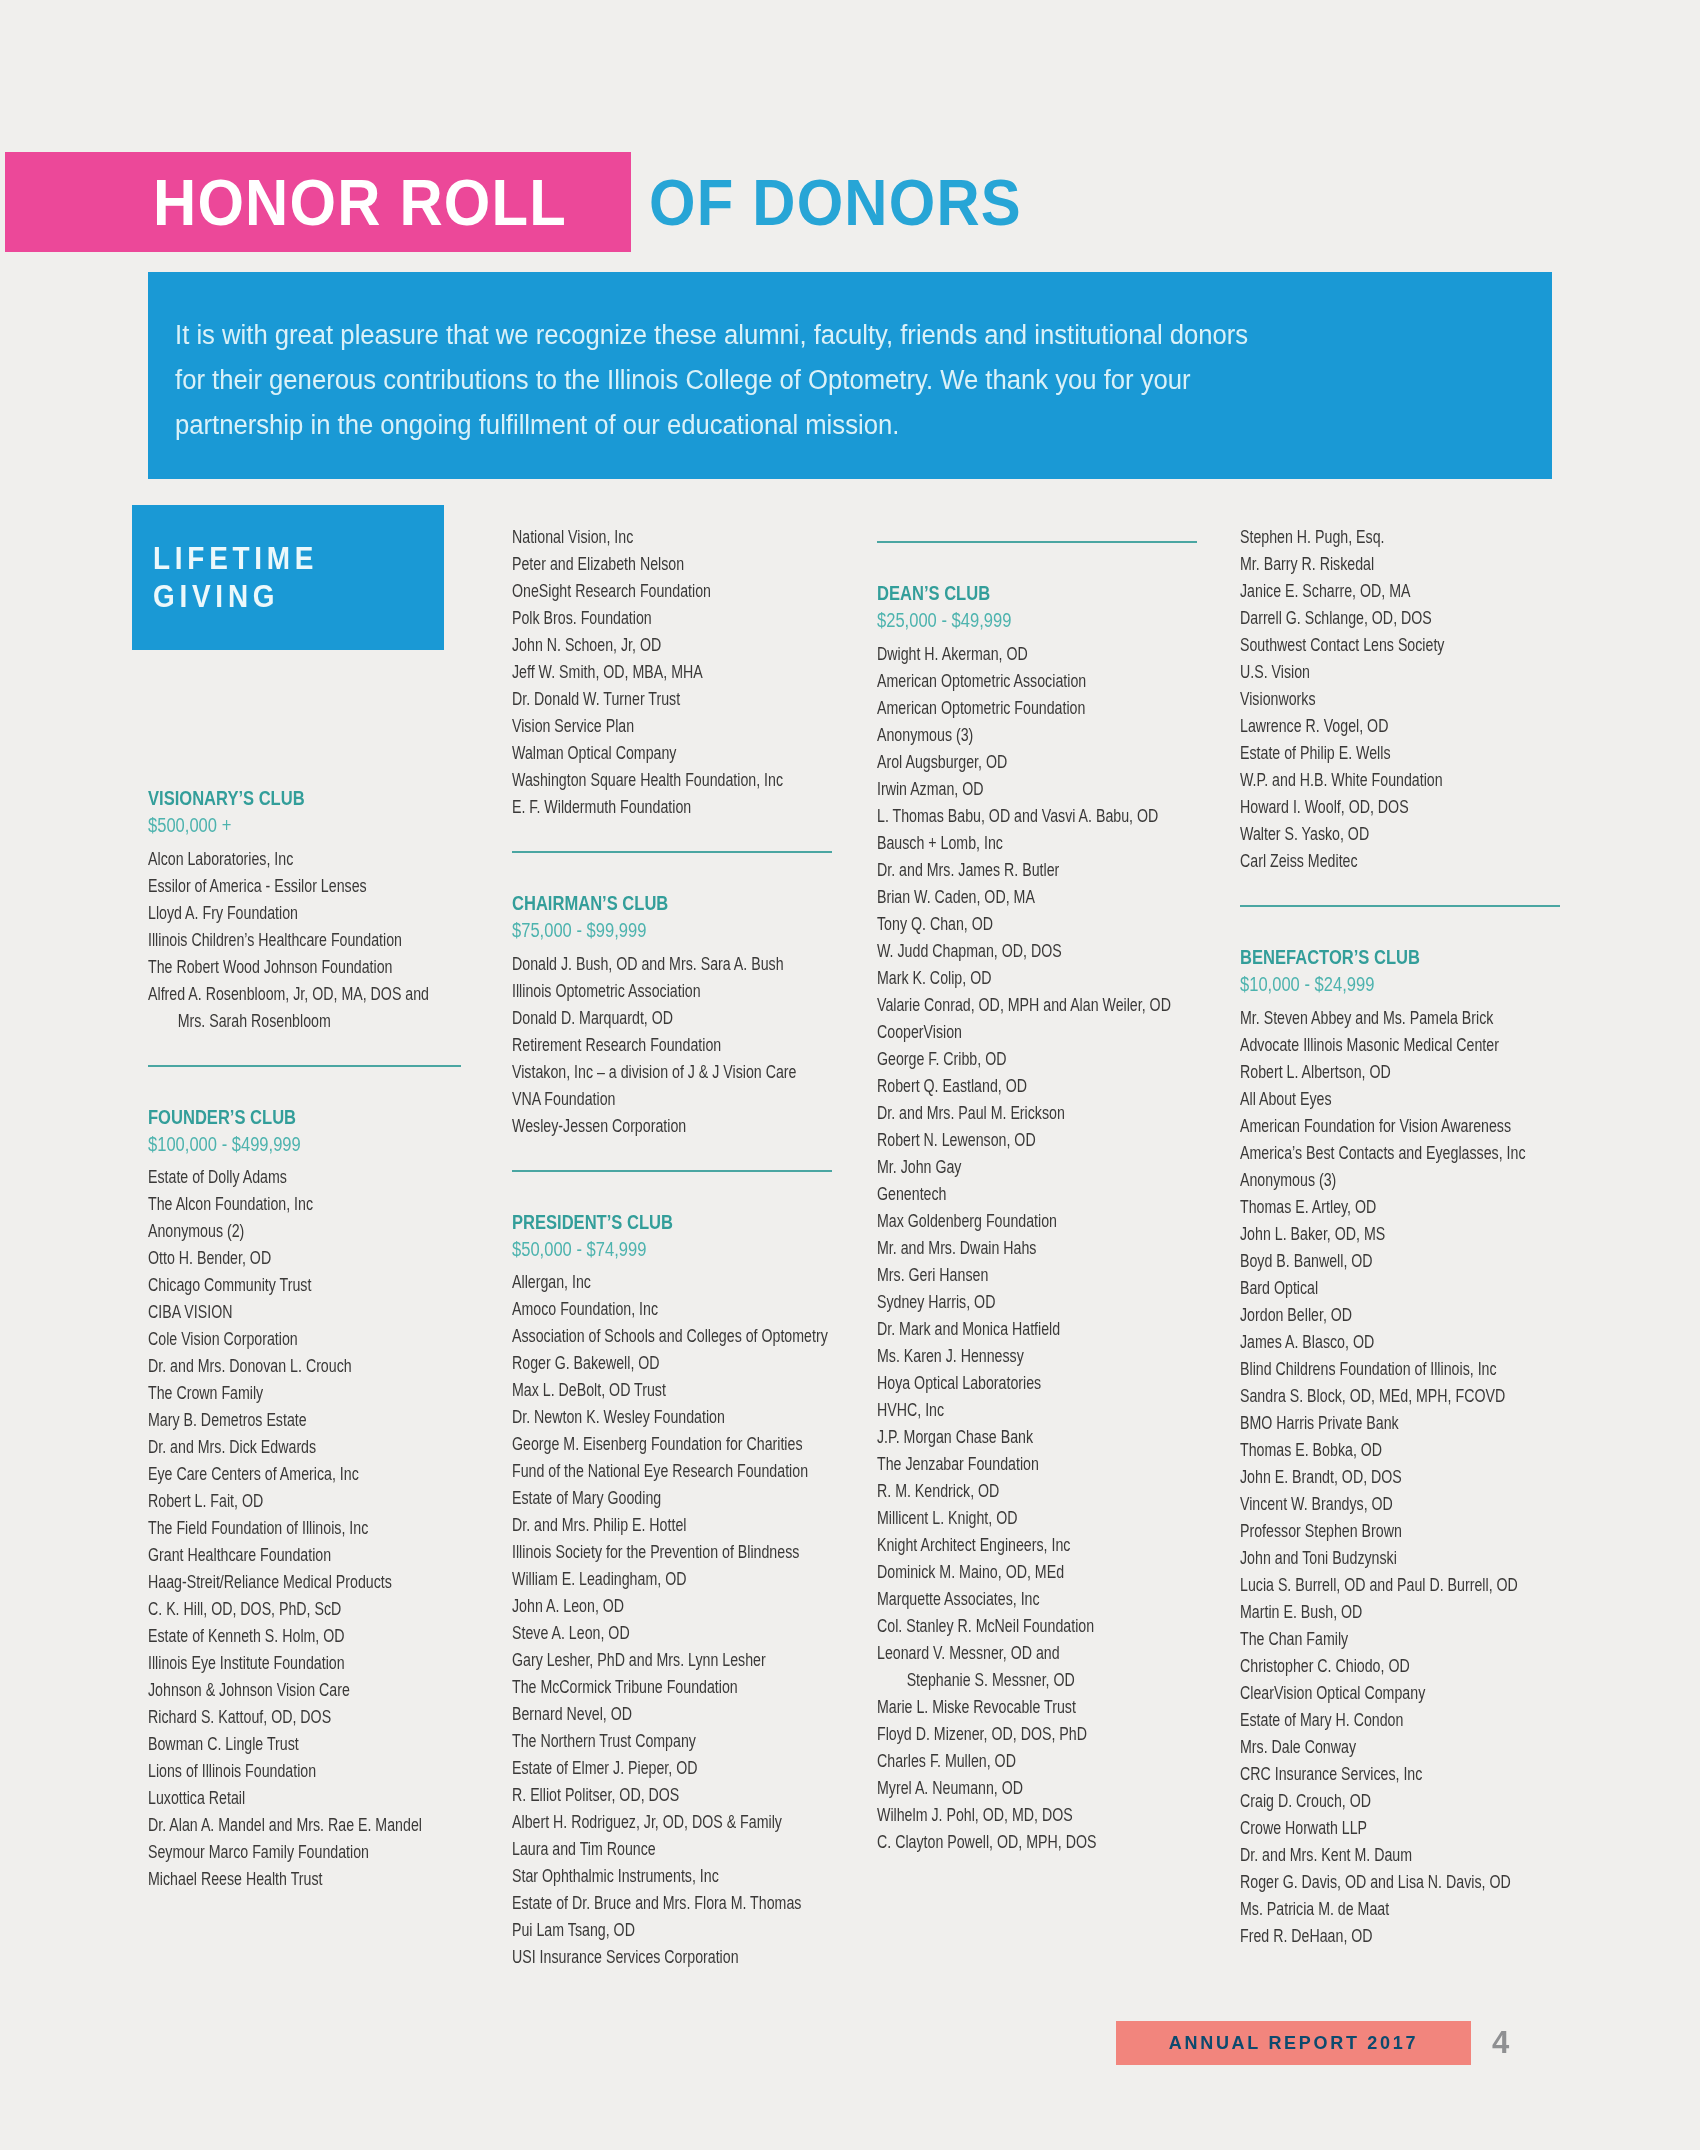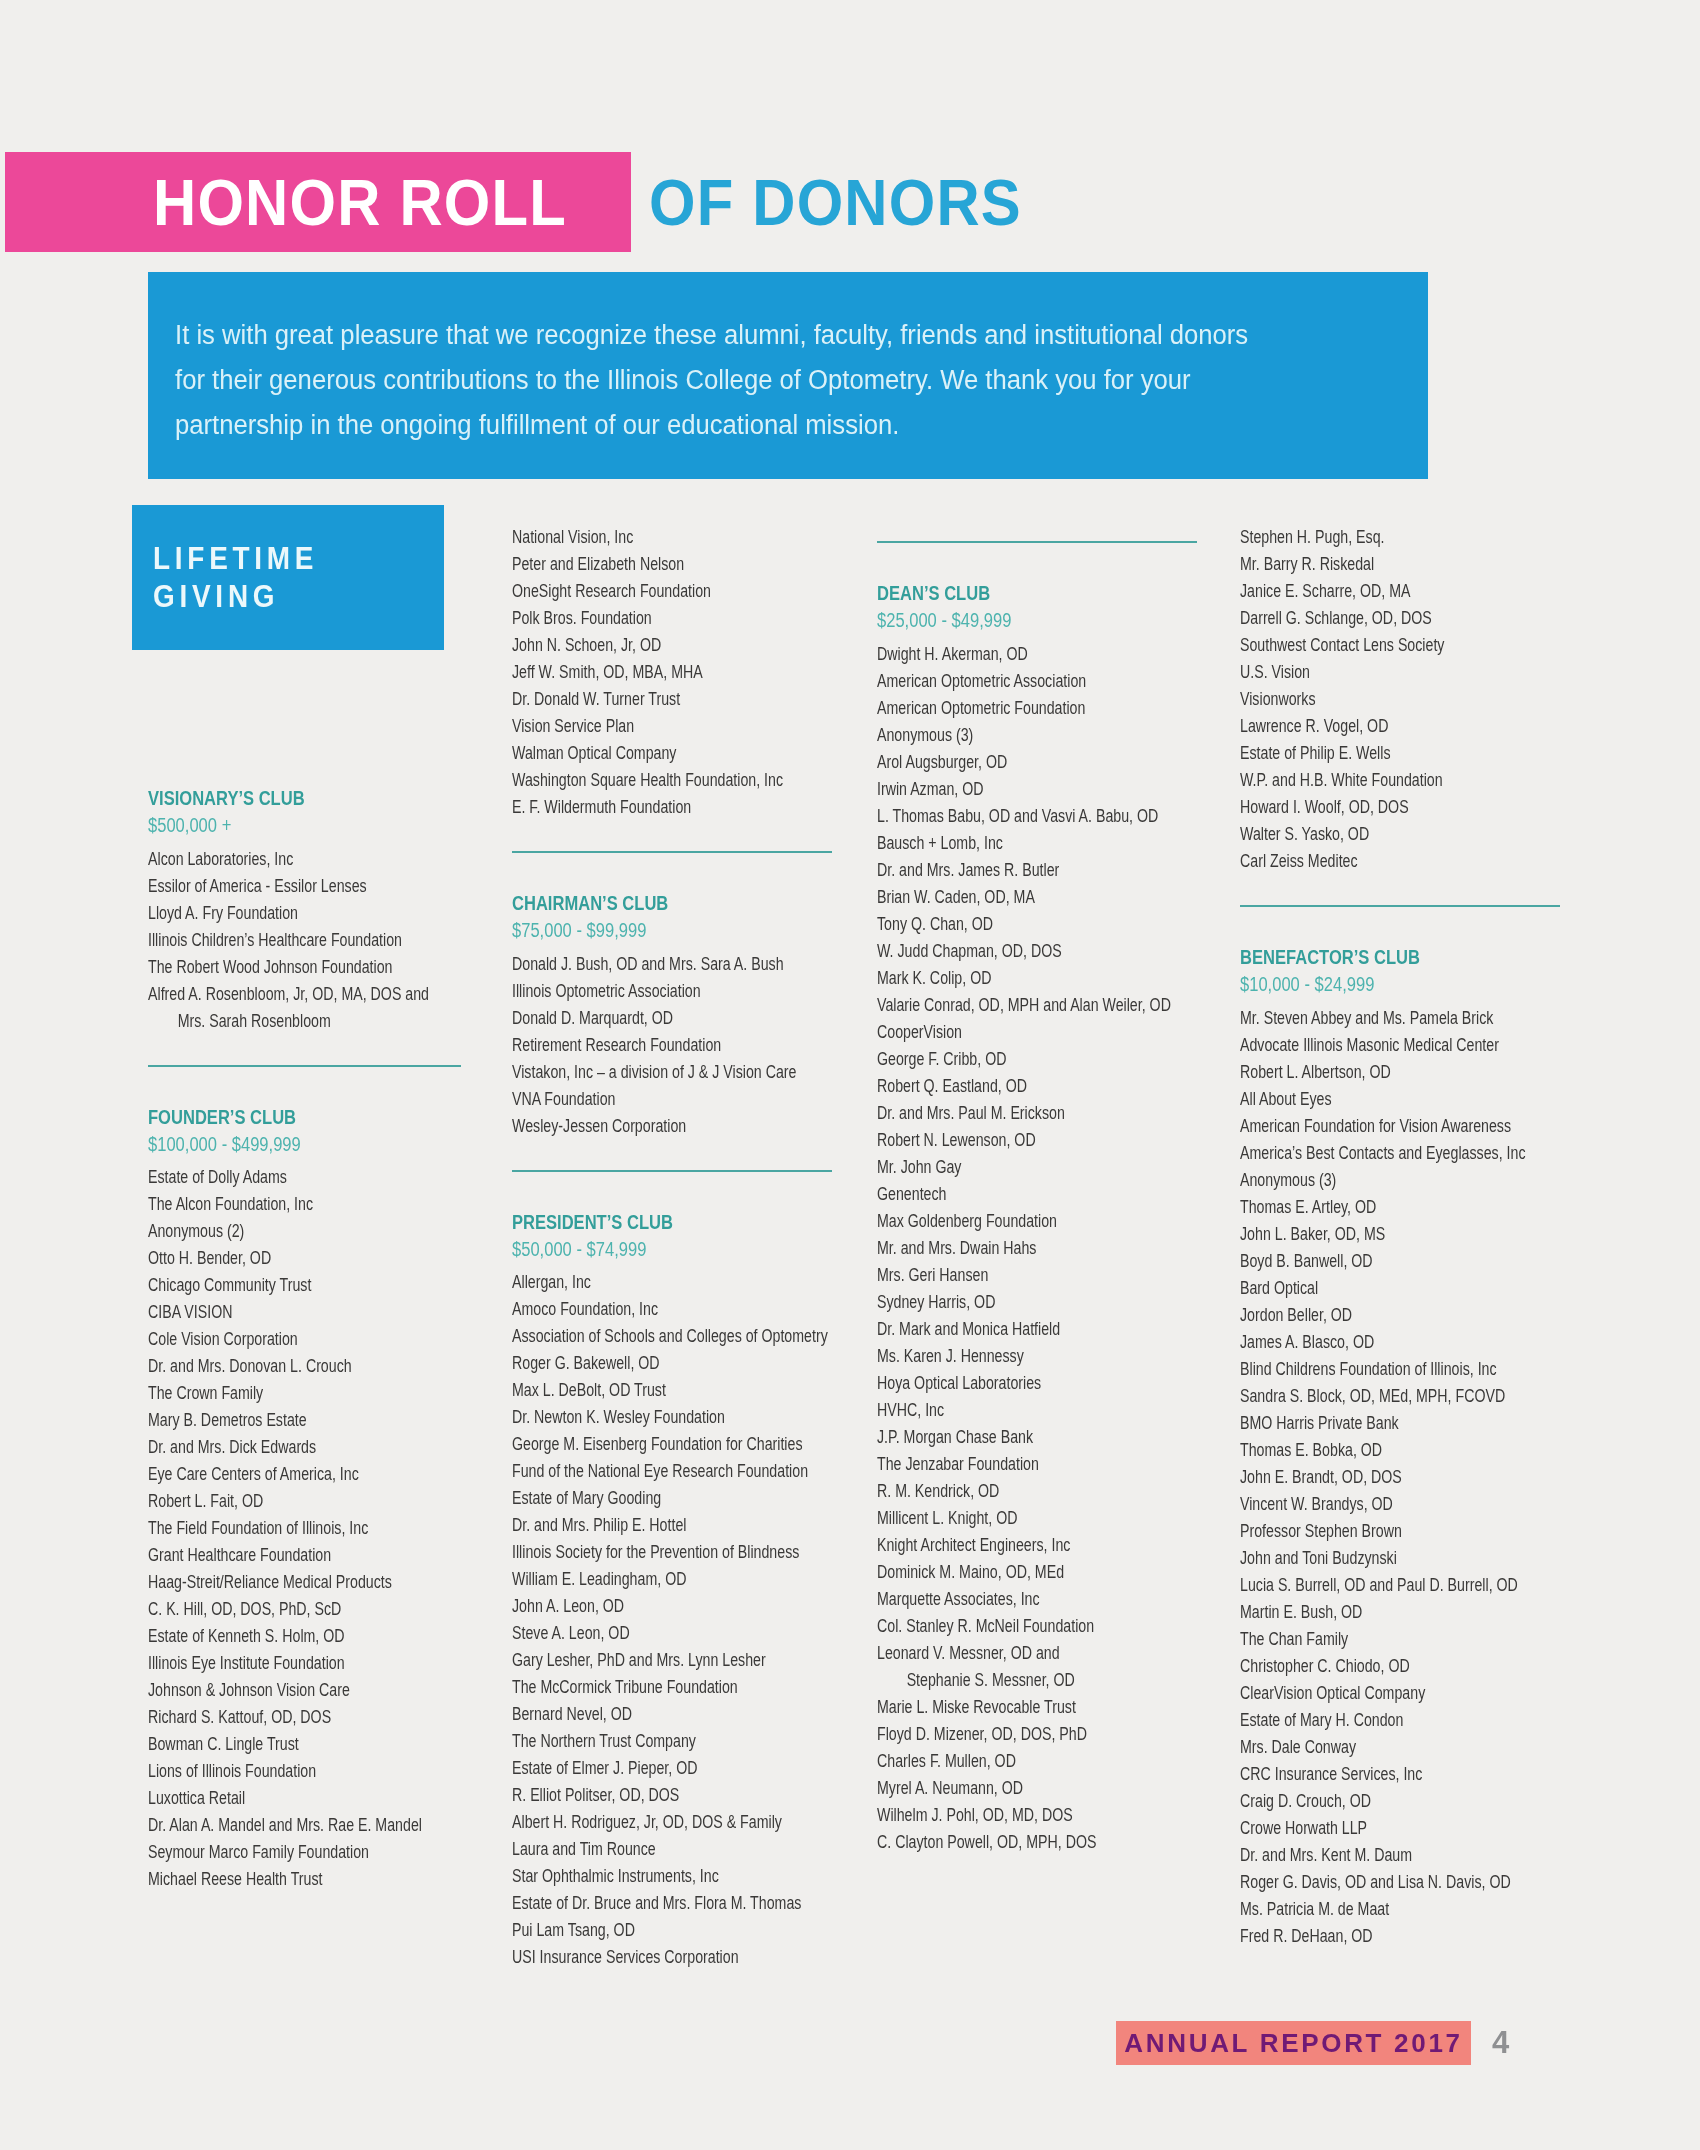--- a/index.html
+++ b/index.html
@@ -6,21 +6,21 @@
   body{font-family:"Liberation Sans","DejaVu Sans",sans-serif;}
   .page{position:relative;width:1701px;height:2151px;background:#f0efed;overflow:hidden;}
 
   
   .banner-row{position:absolute;top:152px;left:5.3px;height:100px;display:flex;align-items:center;}
   .banner-pink{height:100px;background:#ec4899;display:flex;align-items:center;padding-left:148px;padding-right:28px;}
   .banner-pink span{color:#ffffff;font-size:65px;font-weight:800;letter-spacing:1.3px;white-space:nowrap;transform:scaleX(0.92);transform-origin:0 50%;}
   .banner-secondary{margin-left:17.3px;color:#27a5d6;font-size:65px;font-weight:800;letter-spacing:1.3px;white-space:nowrap;transform:scaleX(0.92);transform-origin:0 50%;}
 
   
-  .intro-box{position:absolute;top:272px;left:148px;width:1280px;height:207px;background:#1a99d5;box-sizing:border-box;padding:41px 20px 0 27px;}
+  .intro-box{position:absolute;top:272px;left:148px;width:1404px;height:207px;background:#1a99d5;box-sizing:border-box;padding:41px 20px 0 27px;}
   .intro-box p{margin:0;color:#daf1f8;font-size:27px;line-height:45px;white-space:nowrap;transform:scaleX(0.95);transform-origin:0 50%;}
 
   
   .lifetime-box{position:absolute;top:505px;left:132px;width:312px;height:145px;background:#1a99d5;box-sizing:border-box;display:flex;flex-direction:column;justify-content:center;padding-left:21.3px;}
   .lifetime-box div{color:#ecf8fb;font-size:31px;line-height:38px;font-weight:800;letter-spacing:5.3px;white-space:nowrap;transform:scaleX(0.9);transform-origin:0 50%;}
 
   
   .note{position:absolute;top:682px;left:148px;width:320px;}
   .note div{color:#2e2d2c;font-size:20px;font-weight:700;line-height:30px;white-space:nowrap;transform:scaleX(0.76);transform-origin:0 50%;}
 
@@ -35,21 +35,21 @@
   .club-range{color:#4db3ae;font-size:20.7px;font-weight:400;line-height:27px;white-space:nowrap;transform:scaleX(0.8);transform-origin:0 50%;}
   ul.member-list{list-style:none;margin:6.7px 0 0 0;padding:0;}
   ul.member-list.cont{margin-top:13px;}
   ul.member-list li{color:#3a3938;font-size:18.7px;line-height:27px;white-space:nowrap;transform:scaleX(0.76);transform-origin:0 50%;}
   ul.member-list li.indent{padding-left:39px;}
 
   .divider{border:none;border-top:2px solid #4aa6a2;margin:31px 0 36px 0;width:100%;}
 
   
   .footer-banner{position:absolute;left:1116px;top:2021px;width:355px;height:44px;background:#f2857d;display:flex;align-items:center;justify-content:center;}
-  .footer-banner span{color:#701a75;font-size:26px;font-weight:800;letter-spacing:2.7px;white-space:nowrap;}
+  .footer-banner span{color:#0c4a6e;font-size:18px;font-weight:800;letter-spacing:2.7px;white-space:nowrap;}
   .page-number{position:absolute;left:1492px;top:2021px;height:44px;line-height:44px;color:#8f9092;font-size:31px;font-weight:600;}
 </style>
 </head>
 <body>
 
 <div class="page">
 
   <header class="banner-row">
     <div class="banner-pink">
       <span>HONOR ROLL</span>

